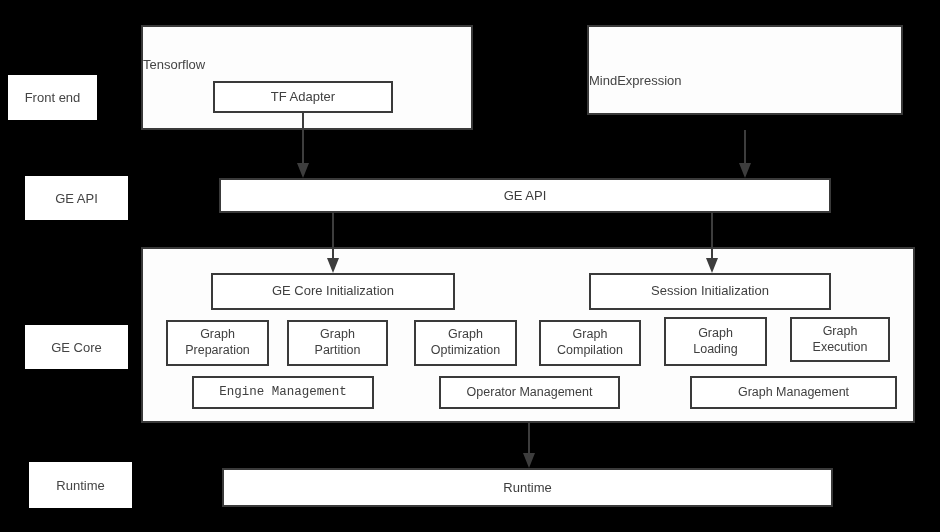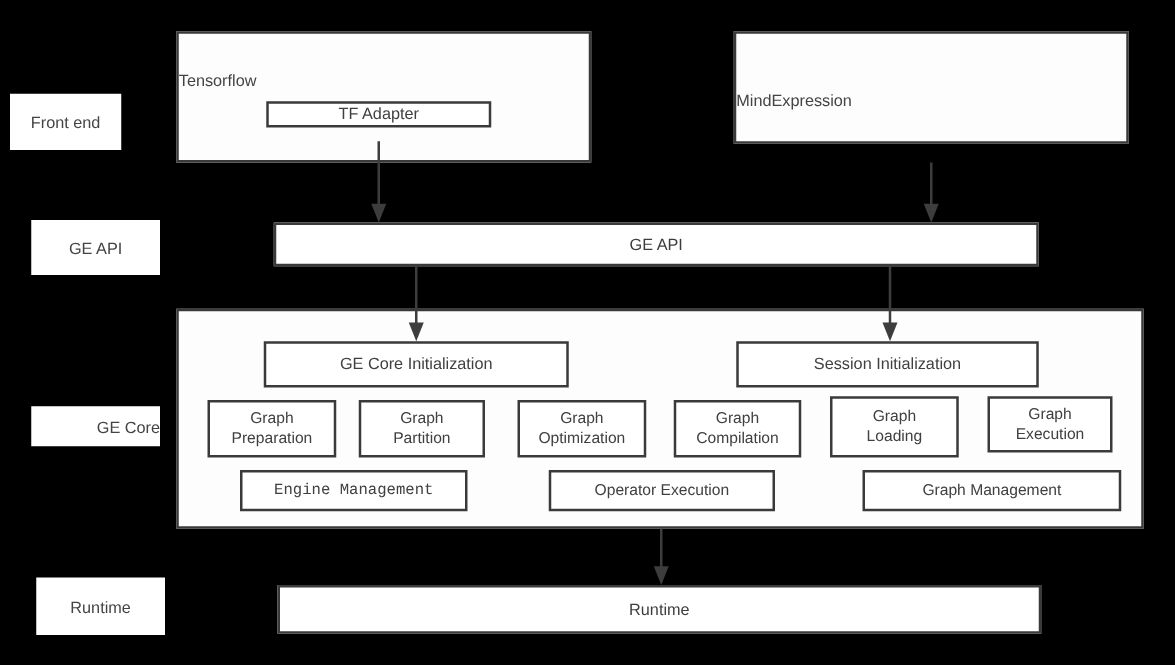--- a/index.html
+++ b/index.html
@@ -88,33 +88,33 @@
 <div id="stage">
 
   <div class="layer-label" style="left:8px; top:51px; width:89px; height:45px;margin-top:24px;">
     <span>Front end</span>
   </div>
 
   <div class="layer-label" style="left:25px; top:176px; width:103px; height:44px;">
     <span>GE API</span>
   </div>
 
-  <div class="layer-label" style="left:25px; top:325px; width:103px; height:32px;justify-content:flex-end;">
+  <div class="layer-label" style="left:25px; top:325px; width:103px; height:44px;">
     <span>GE Core</span>
   </div>
 
   <div class="layer-label" style="left:29px; top:462px; width:103px; height:46px;">
     <span>Runtime</span>
   </div>
 
   <div class="container-box" style="left:141px; top:25px; width:332px; height:105px;">
     <div class="container-title" style="top:30px;">Tensorflow</div>
   </div>
 
-  <div class="box inner" style="left:213px; top:81px; width:180px; height:21px;">
+  <div class="box inner" style="left:213px; top:81px; width:180px; height:32px;">
     <span>TF Adapter</span>
   </div>
 
   <div class="container-box" style="left:587px; top:25px; width:316px; height:90px;">
     <div class="container-title" style="top:46px;">MindExpression</div>
   </div>
 
   <div class="bar" style="left:219px; top:178px; width:612px; height:35px;">
     <span>GE API</span>
   </div>
@@ -157,21 +157,21 @@
   <div class="box small" style="left:790px; top:317px; width:100px; height:45px;">
     <span>Graph
 Execution</span>
   </div>
 
   <div class="box small" style="left:192px; top:376px; width:182px; height:33px;font-family:Liberation Mono, monospace;">
     <span>Engine Management</span>
   </div>
 
   <div class="box small" style="left:439px; top:376px; width:181px; height:33px;">
-    <span>Operator Execution</span>
+    <span>Operator Management</span>
   </div>
 
   <div class="box small" style="left:690px; top:376px; width:207px; height:33px;">
     <span>Graph Management</span>
   </div>
 
   <div class="bar" style="left:222px; top:468px; width:611px; height:39px;">
     <span>Runtime</span>
   </div>
 

